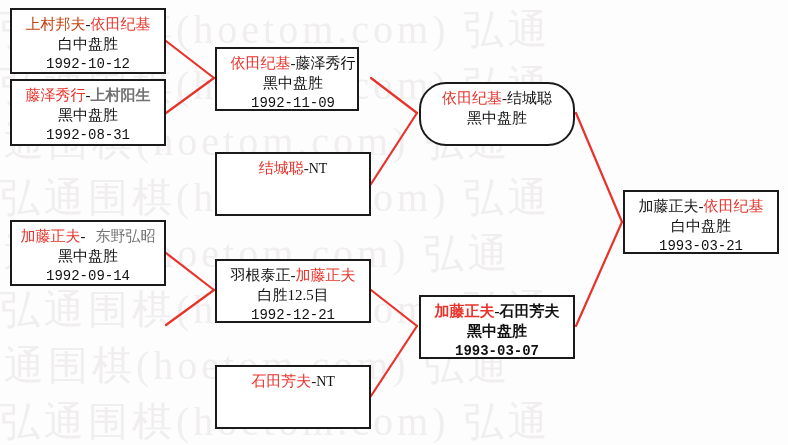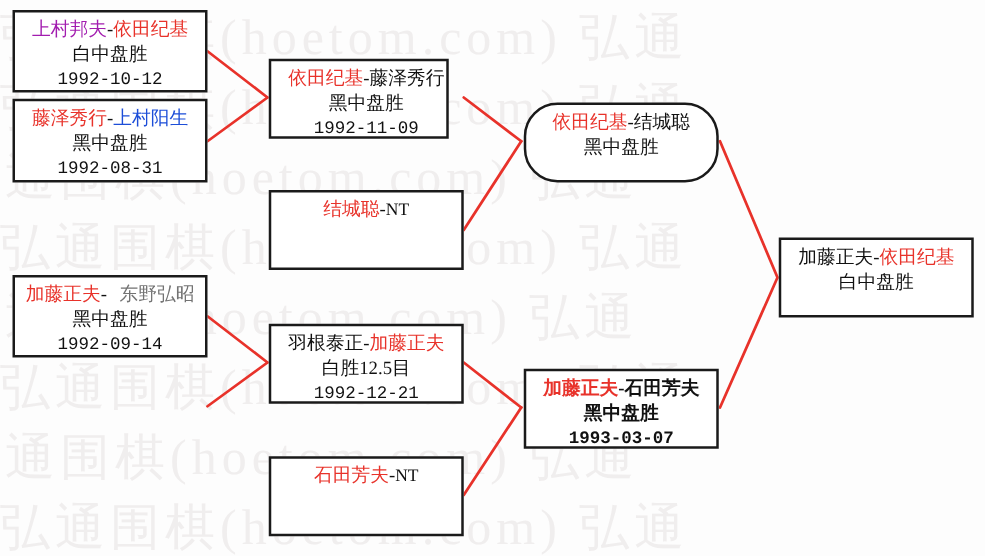--- a/index.html
+++ b/index.html
@@ -111,29 +111,29 @@
       <path d="M371,290 L417,326"></path>
       <path d="M371,396 L417,326"></path>
 
       <path d="M576,113 L622,222"></path>
       <path d="M576,326 L622,222"></path>
     </g>
   </svg>
 
   <div class="match-box" style="left:10px;  top:8px;   width:156px; height:66px;">
     <span class="pairing">
-      <span class="pname-red" style="color:#a21caf;">上村邦夫</span><span class="dash">-</span><span class="pname-red">依田纪基</span>
+      <span class="pname-red" style="color:#c2410c;">上村邦夫</span><span class="dash">-</span><span class="pname-red">依田纪基</span>
     </span>
     <span class="result">白中盘胜</span>
     <span class="date">1992-10-12</span>
   </div>
 
   <div class="match-box" style="left:10px;  top:79px;  width:156px; height:67px;">
     <span class="pairing">
-      <span class="pname-red">藤泽秀行</span><span class="dash">-</span><span style="color:#1d4ed8;">上村阳生</span>
+      <span class="pname-red">藤泽秀行</span><span class="dash">-</span><span style="color:#737373;font-weight:bold;">上村阳生</span>
     </span>
     <span class="result">黑中盘胜</span>
     <span class="date">1992-08-31</span>
   </div>
 
   <div class="match-box" style="left:10px;  top:220px; width:156px; height:66px;">
     <span class="pairing">
       <span class="pname-red">加藤正夫</span><span class="dash">-</span><span style="color:#737373;margin-left:10px;">东野弘昭</span>
     </span>
     <span class="result">黑中盘胜</span>
@@ -182,15 +182,16 @@
     </span>
     <span class="result">黑中盘胜</span>
     <span class="date">1993-03-07</span>
   </div>
 
   <div class="match-box" style="left:623px; top:190px; width:156px; height:64px;">
     <span class="pairing">
       <span style="color:#111111;">加藤正夫</span><span class="dash">-</span><span class="pname-red">依田纪基</span>
     </span>
     <span class="result">白中盘胜</span>
+    <span class="date">1993-03-21</span>
   </div>
 
 </div>
 
 </body></html>

